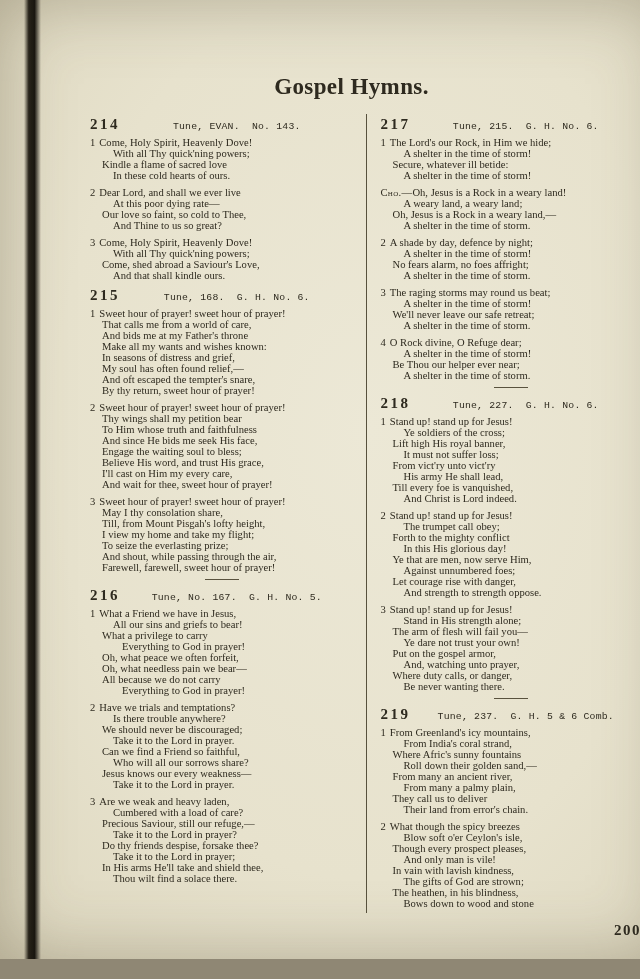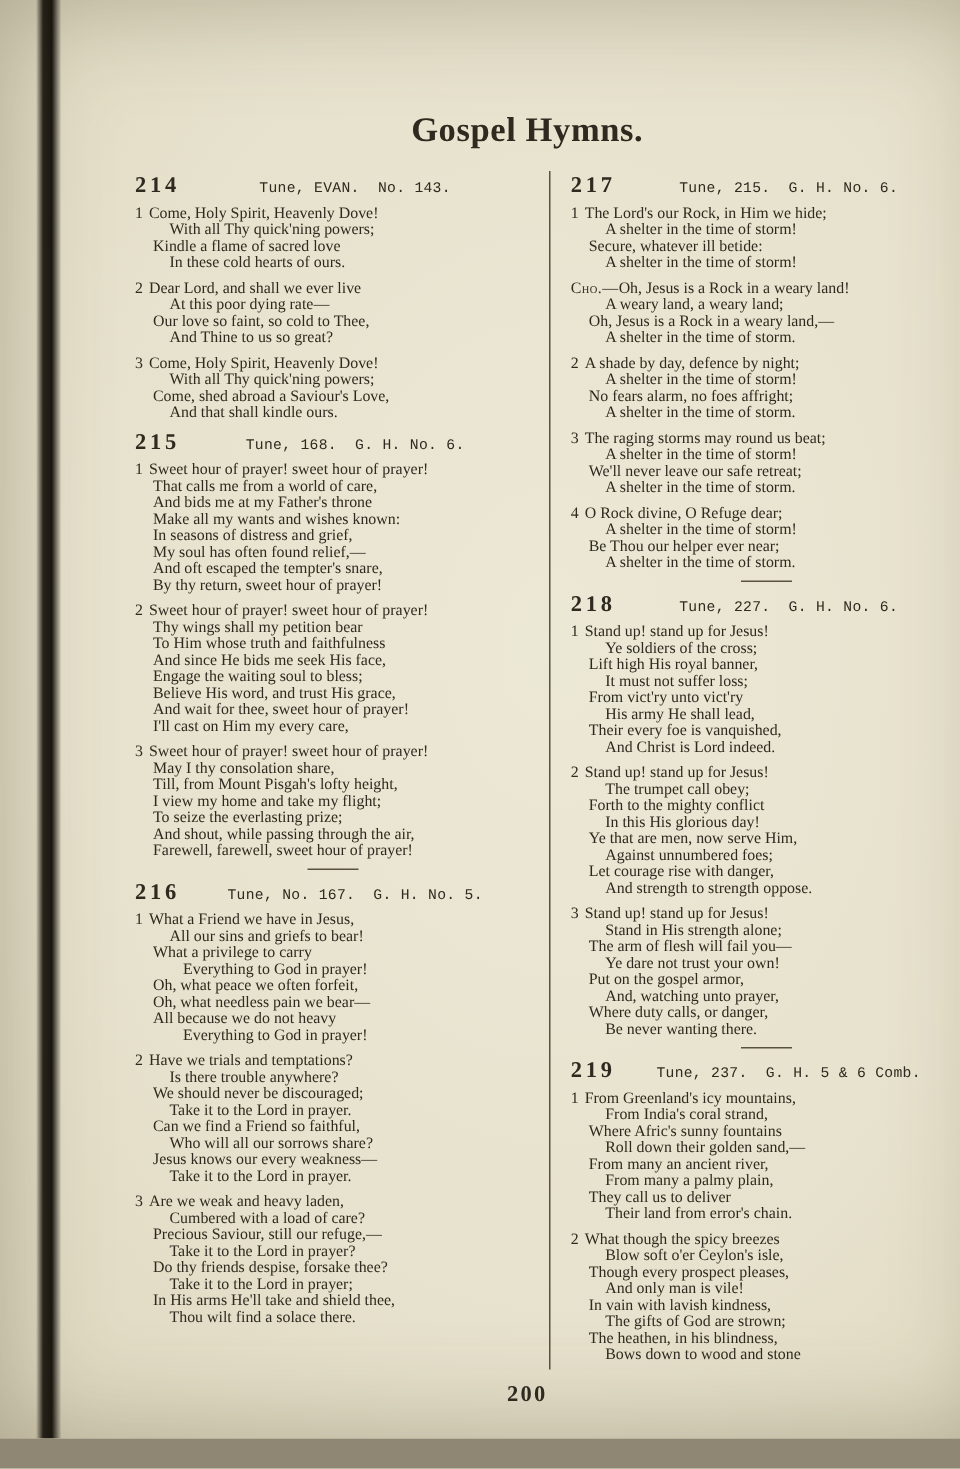--- a/index.html
+++ b/index.html
@@ -48,21 +48,21 @@
   .line{font-size:10.6px;line-height:11px;}
   .ind-0{padding-left:11px;text-indent:-11px;}
   .ind-1{padding-left:23px;text-indent:-11px;}
   .ind-2{padding-left:34px;text-indent:-11px;}
   .ind-3{padding-left:43px;text-indent:-11px;}
   .vlabel{margin-right:4px;}
   .vlabel.cho{margin-right:0;font-variant:small-caps;letter-spacing:.3px;text-align:right;}
   .hymn-sep{width:34px;height:1px;background:#59523e;margin:4px auto 7px;}
   .page-number{
     position:absolute;bottom:20px;left:62px;right:28px;
-    text-align:center;font-size:15px;font-weight:bold;letter-spacing:1.5px;
+    text-align:right;font-size:15px;font-weight:bold;letter-spacing:1.5px;
   }
 </style>
 </head>
 <body>
 
 <div class="page">
   <div class="gutter-shadow"></div>
   <h1 class="page-title">Gospel Hymns.</h1>
   <div class="columns">
     <div class="col col-left">
@@ -105,22 +105,22 @@
             <div class="line ind-1">And oft escaped the tempter's snare,</div>
             <div class="line ind-1">By thy return, sweet hour of prayer!</div>
           </div>
           <div class="stanza">
             <div class="line ind-0"><span class="vlabel">2</span>Sweet hour of prayer! sweet hour of prayer!</div>
             <div class="line ind-1">Thy wings shall my petition bear</div>
             <div class="line ind-1">To Him whose truth and faithfulness</div>
             <div class="line ind-1">And since He bids me seek His face,</div>
             <div class="line ind-1">Engage the waiting soul to bless;</div>
             <div class="line ind-1">Believe His word, and trust His grace,</div>
+            <div class="line ind-1">I'll cast on Him my every care,</div>
             <div class="line ind-1">And wait for thee, sweet hour of prayer!</div>
-            <div class="line ind-1">I'll cast on Him my every care,</div>
           </div>
           <div class="stanza">
             <div class="line ind-0"><span class="vlabel">3</span>Sweet hour of prayer! sweet hour of prayer!</div>
             <div class="line ind-1">May I thy consolation share,</div>
             <div class="line ind-1">Till, from Mount Pisgah's lofty height,</div>
             <div class="line ind-1">I view my home and take my flight;</div>
             <div class="line ind-1">To seize the everlasting prize;</div>
             <div class="line ind-1">And shout, while passing through the air,</div>
             <div class="line ind-1">Farewell, farewell, sweet hour of prayer!</div>
           </div>
@@ -131,21 +131,21 @@
             <span class="hymn-no">216</span>
             <span class="hymn-tune">Tune, No. 167.  G. H. No. 5.</span>
           </div>
           <div class="stanza">
             <div class="line ind-0"><span class="vlabel">1</span>What a Friend we have in Jesus,</div>
             <div class="line ind-2">All our sins and griefs to bear!</div>
             <div class="line ind-1">What a privilege to carry</div>
             <div class="line ind-3">Everything to God in prayer!</div>
             <div class="line ind-1">Oh, what peace we often forfeit,</div>
             <div class="line ind-1">Oh, what needless pain we bear—</div>
-            <div class="line ind-1">All because we do not heavy</div>
+            <div class="line ind-1">All because we do not carry</div>
             <div class="line ind-3">Everything to God in prayer!</div>
           </div>
           <div class="stanza">
             <div class="line ind-0"><span class="vlabel">2</span>Have we trials and temptations?</div>
             <div class="line ind-2">Is there trouble anywhere?</div>
             <div class="line ind-1">We should never be discouraged;</div>
             <div class="line ind-2">Take it to the Lord in prayer.</div>
             <div class="line ind-1">Can we find a Friend so faithful,</div>
             <div class="line ind-2">Who will all our sorrows share?</div>
             <div class="line ind-1">Jesus knows our every weakness—</div>
@@ -206,21 +206,21 @@
             <span class="hymn-no">218</span>
             <span class="hymn-tune">Tune, 227.  G. H. No. 6.</span>
           </div>
           <div class="stanza">
             <div class="line ind-0"><span class="vlabel">1</span>Stand up! stand up for Jesus!</div>
             <div class="line ind-2">Ye soldiers of the cross;</div>
             <div class="line ind-1">Lift high His royal banner,</div>
             <div class="line ind-2">It must not suffer loss;</div>
             <div class="line ind-1">From vict'ry unto vict'ry</div>
             <div class="line ind-2">His army He shall lead,</div>
-            <div class="line ind-1">Their every foe is vanquished,</div>
+            <div class="line ind-1">Till every foe is vanquished,</div>
             <div class="line ind-2">And Christ is Lord indeed.</div>
           </div>
           <div class="stanza">
             <div class="line ind-0"><span class="vlabel">2</span>Stand up! stand up for Jesus!</div>
             <div class="line ind-2">The trumpet call obey;</div>
             <div class="line ind-1">Forth to the mighty conflict</div>
             <div class="line ind-2">In this His glorious day!</div>
             <div class="line ind-1">Ye that are men, now serve Him,</div>
             <div class="line ind-2">Against unnumbered foes;</div>
             <div class="line ind-1">Let courage rise with danger,</div>

